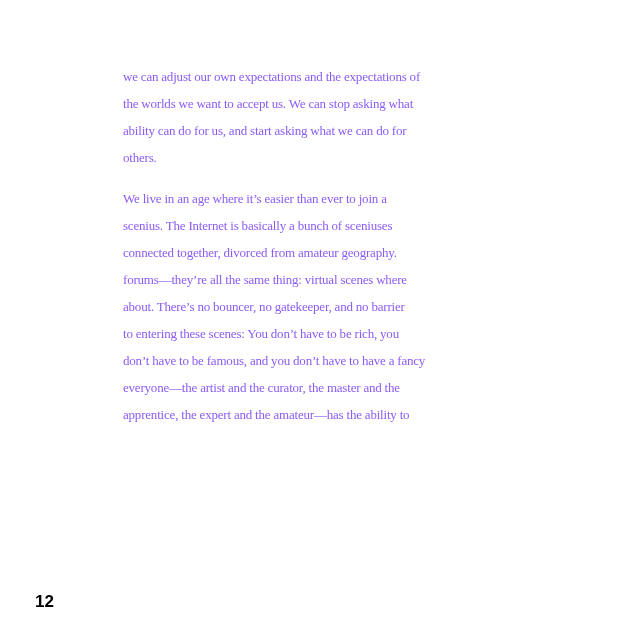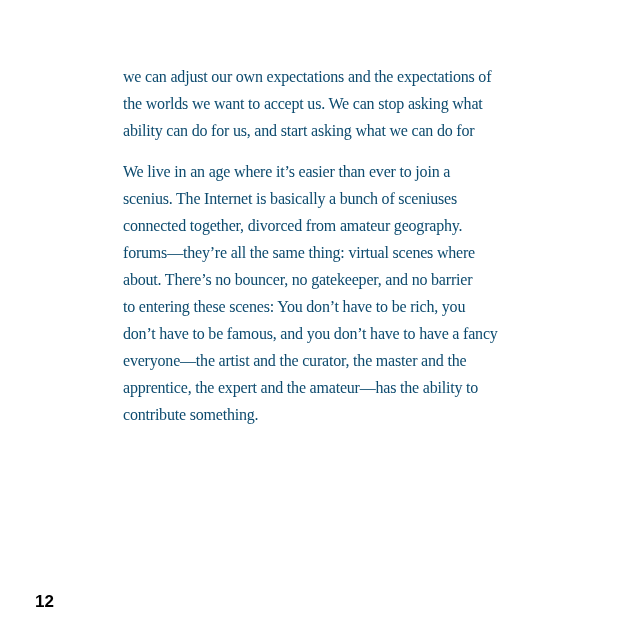--- a/index.html
+++ b/index.html
@@ -22,25 +22,25 @@
     top: 63px;
     width: 400px;
     font-family: "Liberation Serif", serif;
     color: #1f1f1f;
   }
   .para {
     margin: 0 0 14px 0;
     padding: 0;
   }
   .para .line {
-    font-size: 16px;
+    font-size: 13px;
     line-height: 27px;
     letter-spacing: -0.2px;
     white-space: nowrap;
-    color: #0c4a6e;
+    color: #8b5cf6;
   }
   .folio {
     position: absolute;
     left: 35px;
     top: 592px;
     font-family: "Liberation Sans", sans-serif;
     font-weight: 700;
     font-size: 17px;
     line-height: 20px;
     color: #000000;
@@ -49,30 +49,30 @@
 </head>
 <body>
 
 <div class="page">
 
   <div class="text-block">
     <div class="para">
         <div class="line">we can adjust our own expectations and the expectations of</div>
         <div class="line">the worlds we want to accept us. We can stop asking what</div>
         <div class="line">ability can do for us, and start asking what we can do for</div>
+        <div class="line">others.</div>
       </div>
     <div class="para">
         <div class="line">We live in an age where it’s easier than ever to join a</div>
         <div class="line">scenius. The Internet is basically a bunch of sceniuses</div>
         <div class="line">connected together, divorced from amateur geography.</div>
         <div class="line">forums—they’re all the same thing: virtual scenes where</div>
         <div class="line">about. There’s no bouncer, no gatekeeper, and no barrier</div>
         <div class="line">to entering these scenes: You don’t have to be rich, you</div>
         <div class="line">don’t have to be famous, and you don’t have to have a fancy</div>
         <div class="line">everyone—the artist and the curator, the master and the</div>
         <div class="line">apprentice, the expert and the amateur—has the ability to</div>
-        <div class="line">contribute something.</div>
       </div>
   </div>
 
   <div class="folio">12</div>
 
 </div>
 
 </body></html>

